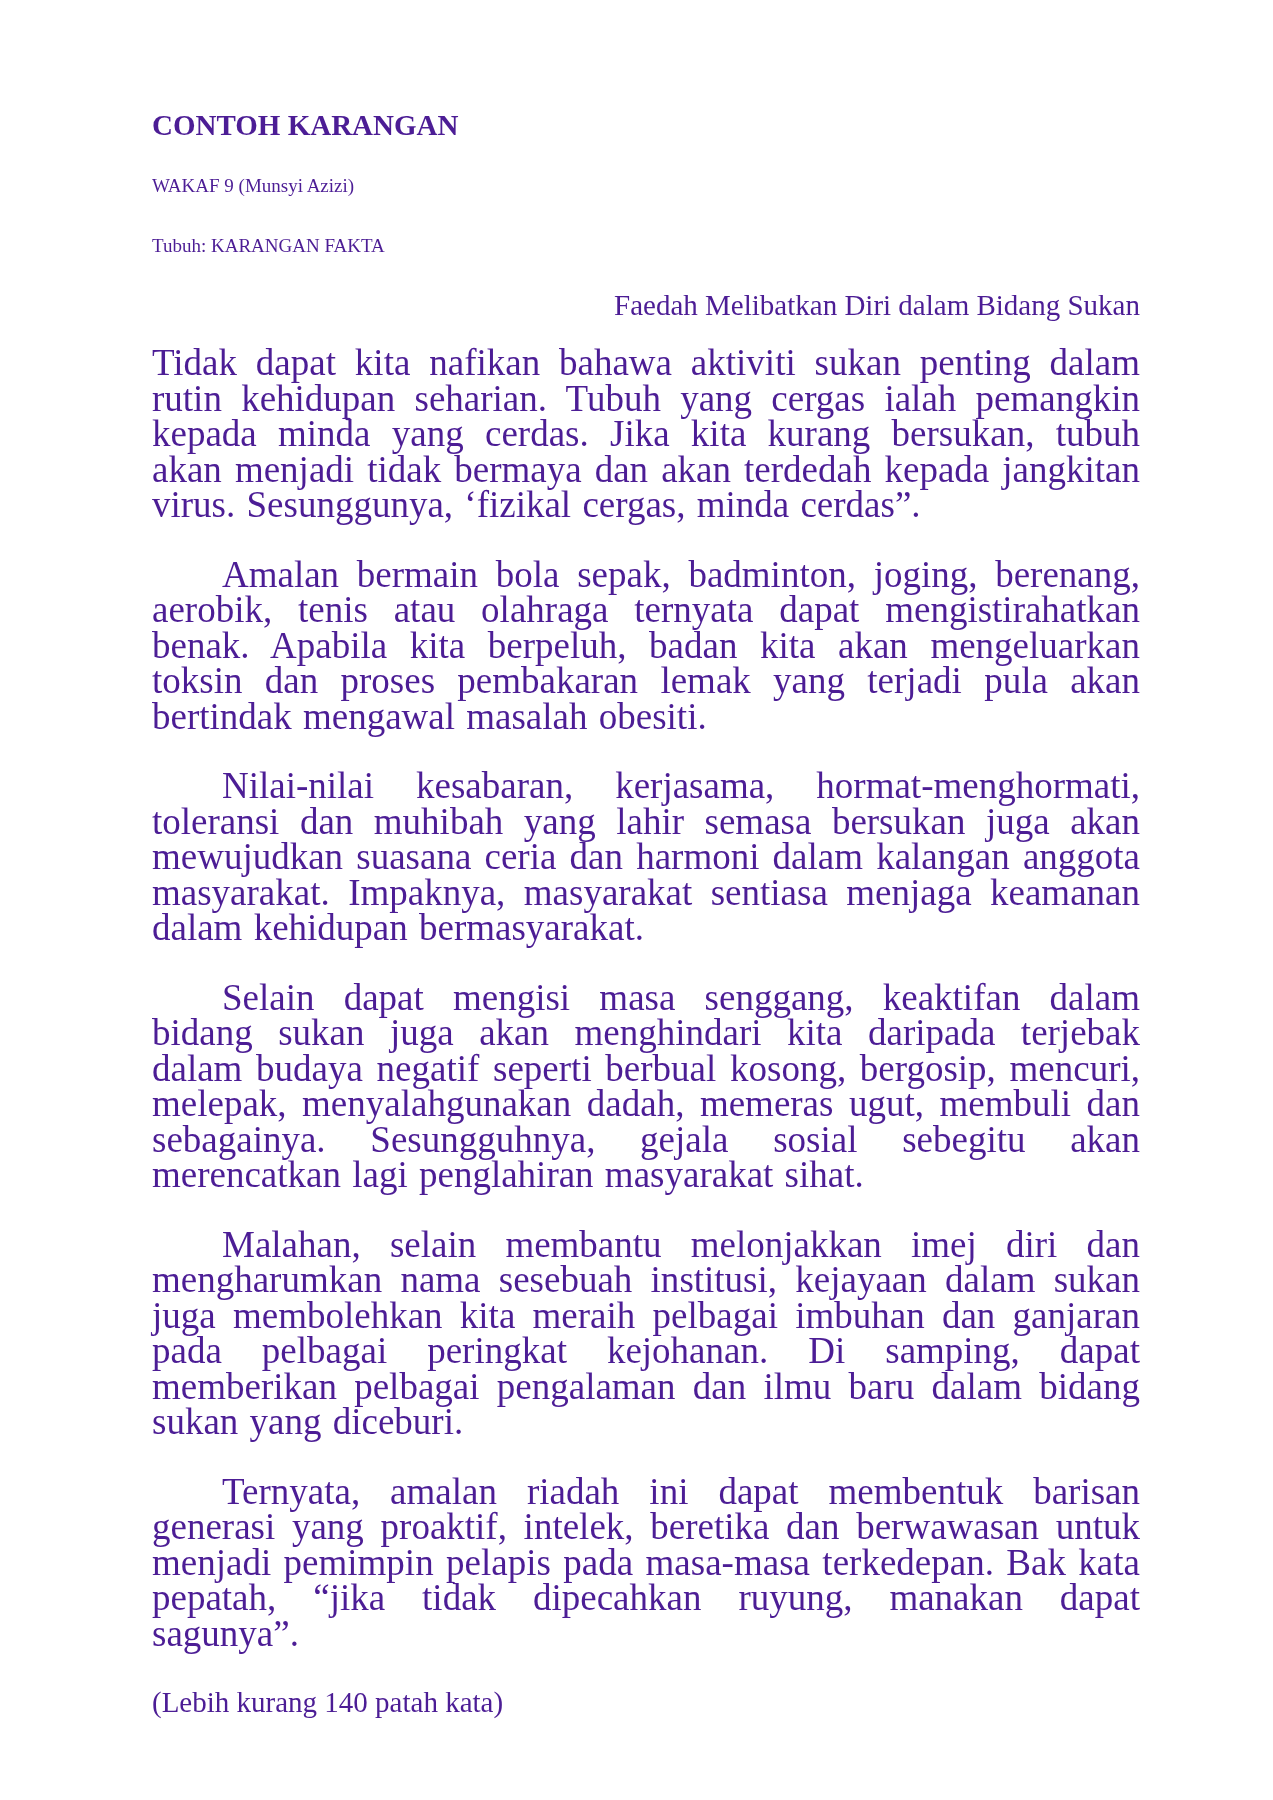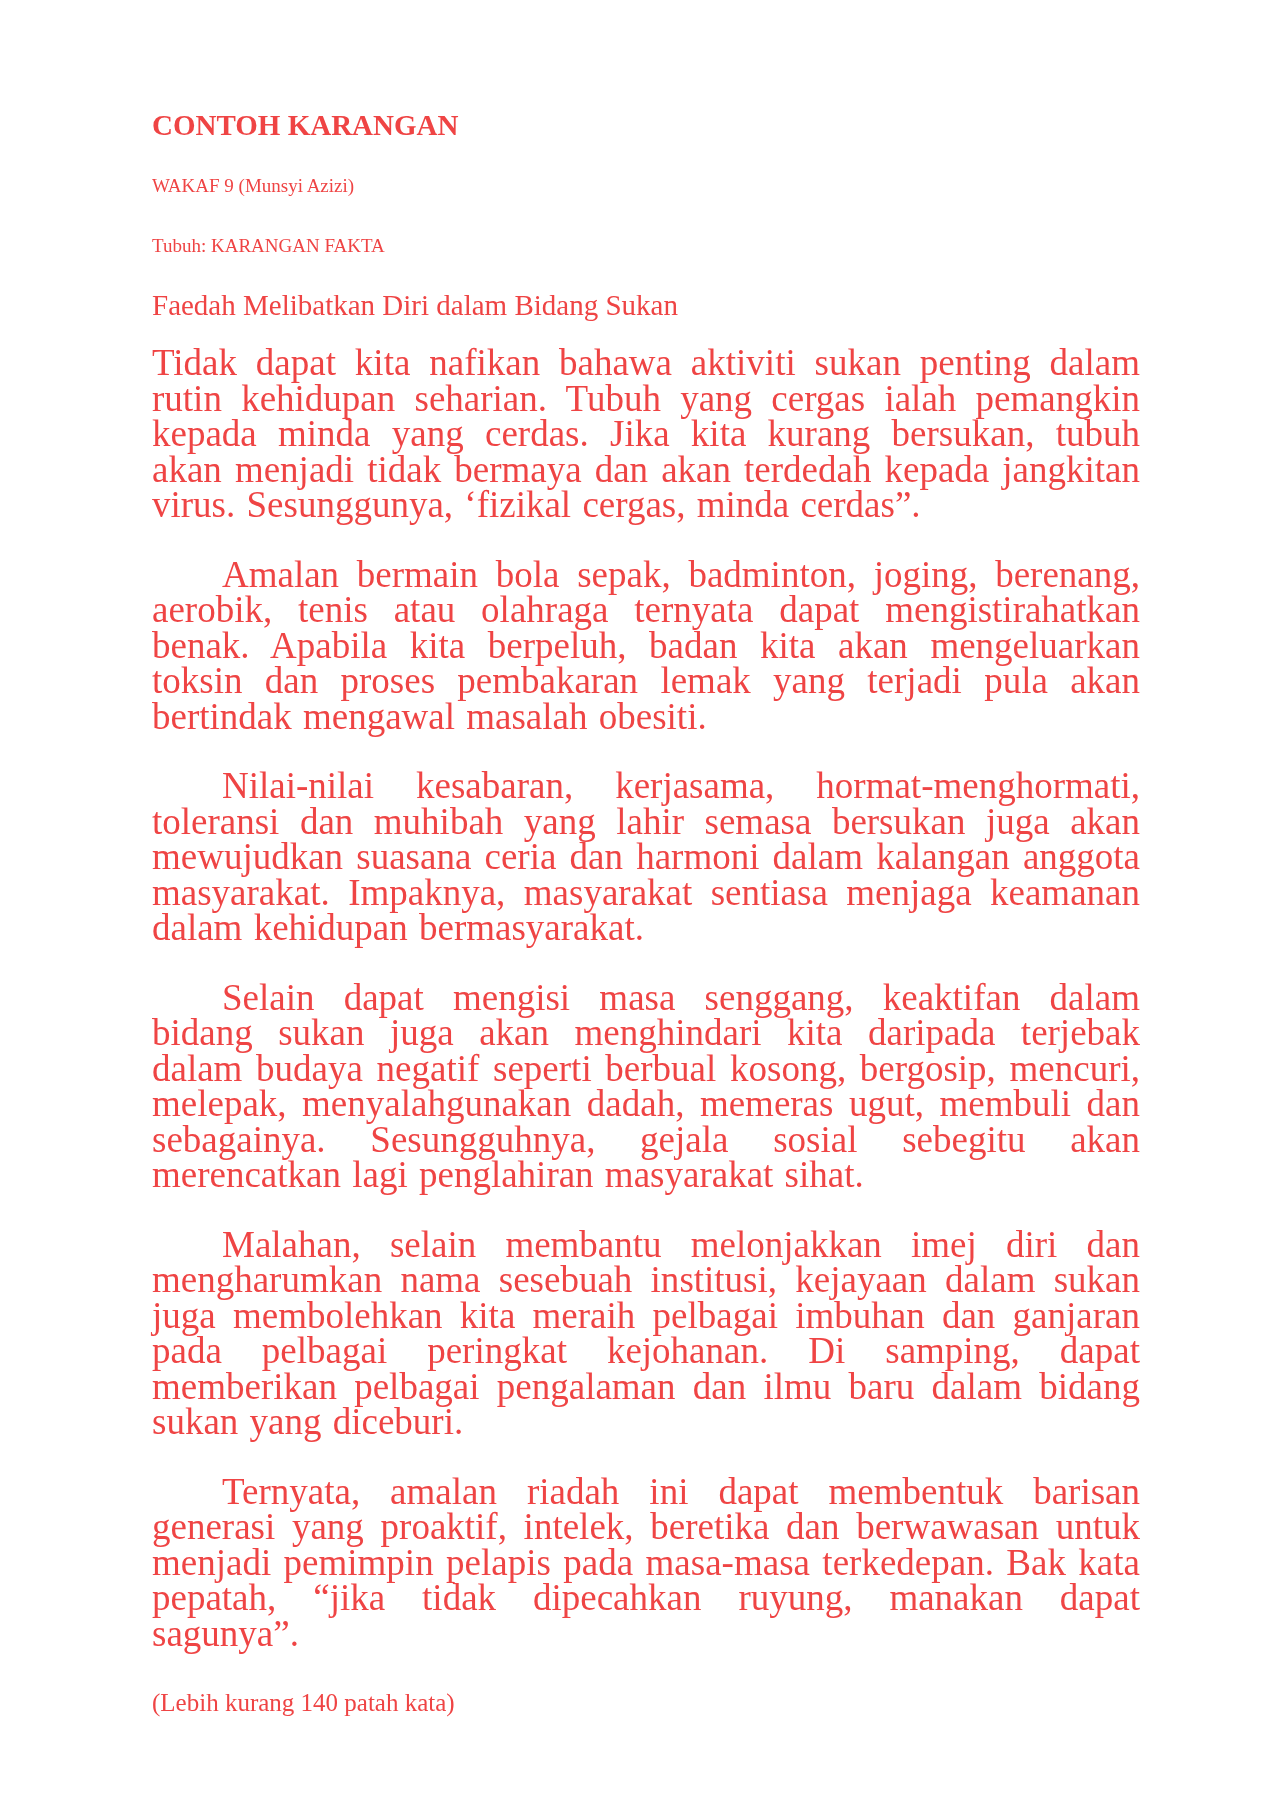--- a/index.html
+++ b/index.html
@@ -8,53 +8,53 @@
     background: #ffffff;
   }
   .page {
     position: relative;
     width: 1273px;
     height: 1800px;
     background: #ffffff;
     box-sizing: border-box;
     padding: 108px 133px 8px 152px;
     font-family: "Liberation Serif", "DejaVu Serif", serif;
-    color: #ef4444;
+    color: #4c1d95;
     overflow: hidden;
   }
   .doc-heading {
     font-size: 29px;
     line-height: 35px;
     font-weight: bold;
     margin: 0 0 25px 0;
   }
   .doc-subheading {
     font-size: 19px;
     line-height: 35px;
     font-weight: normal;
     margin: 0 0 25px 0;
   }
   .doc-title {
     font-size: 29px;
     line-height: 35px;
-    text-align: left;
+    text-align: right;
     margin: 0 0 22px 0;
   }
   .doc-para {
     font-size: 37px;
     line-height: 35.5px;
     text-align: justify;
     margin: 0 0 34px 0;
     word-spacing: 2px;
   }
   .doc-para.indented {
     text-indent: 70px;
   }
   .doc-footer {
-    font-size: 25px;
+    font-size: 29px;
     line-height: 35px;
     margin: 0;
   }
 </style>
 </head>
 <body>
 
 <div class="page">
 
   <h1 class="doc-heading">CONTOH KARANGAN</h1>

